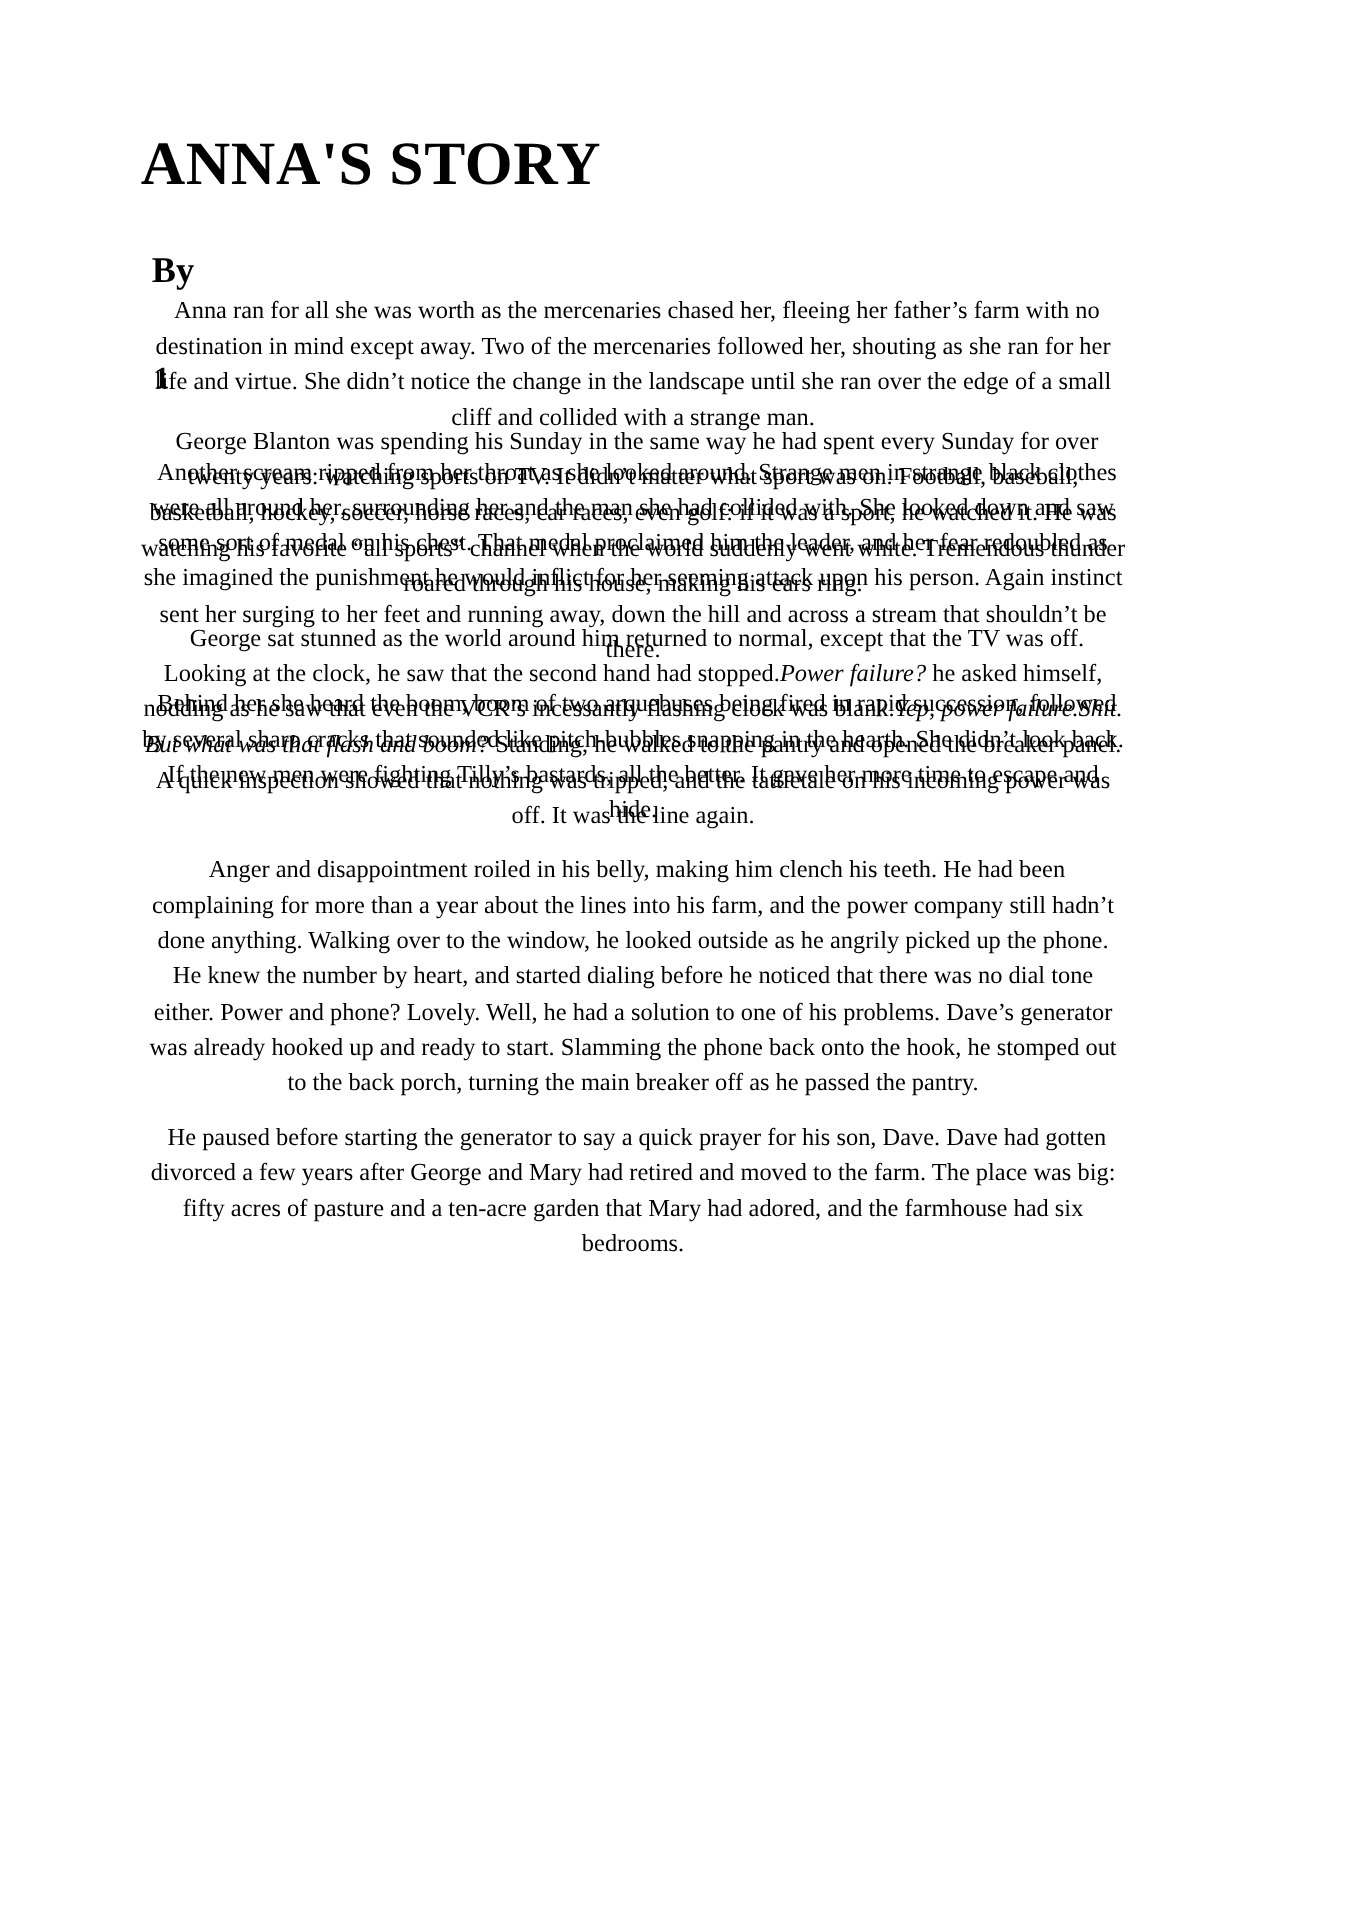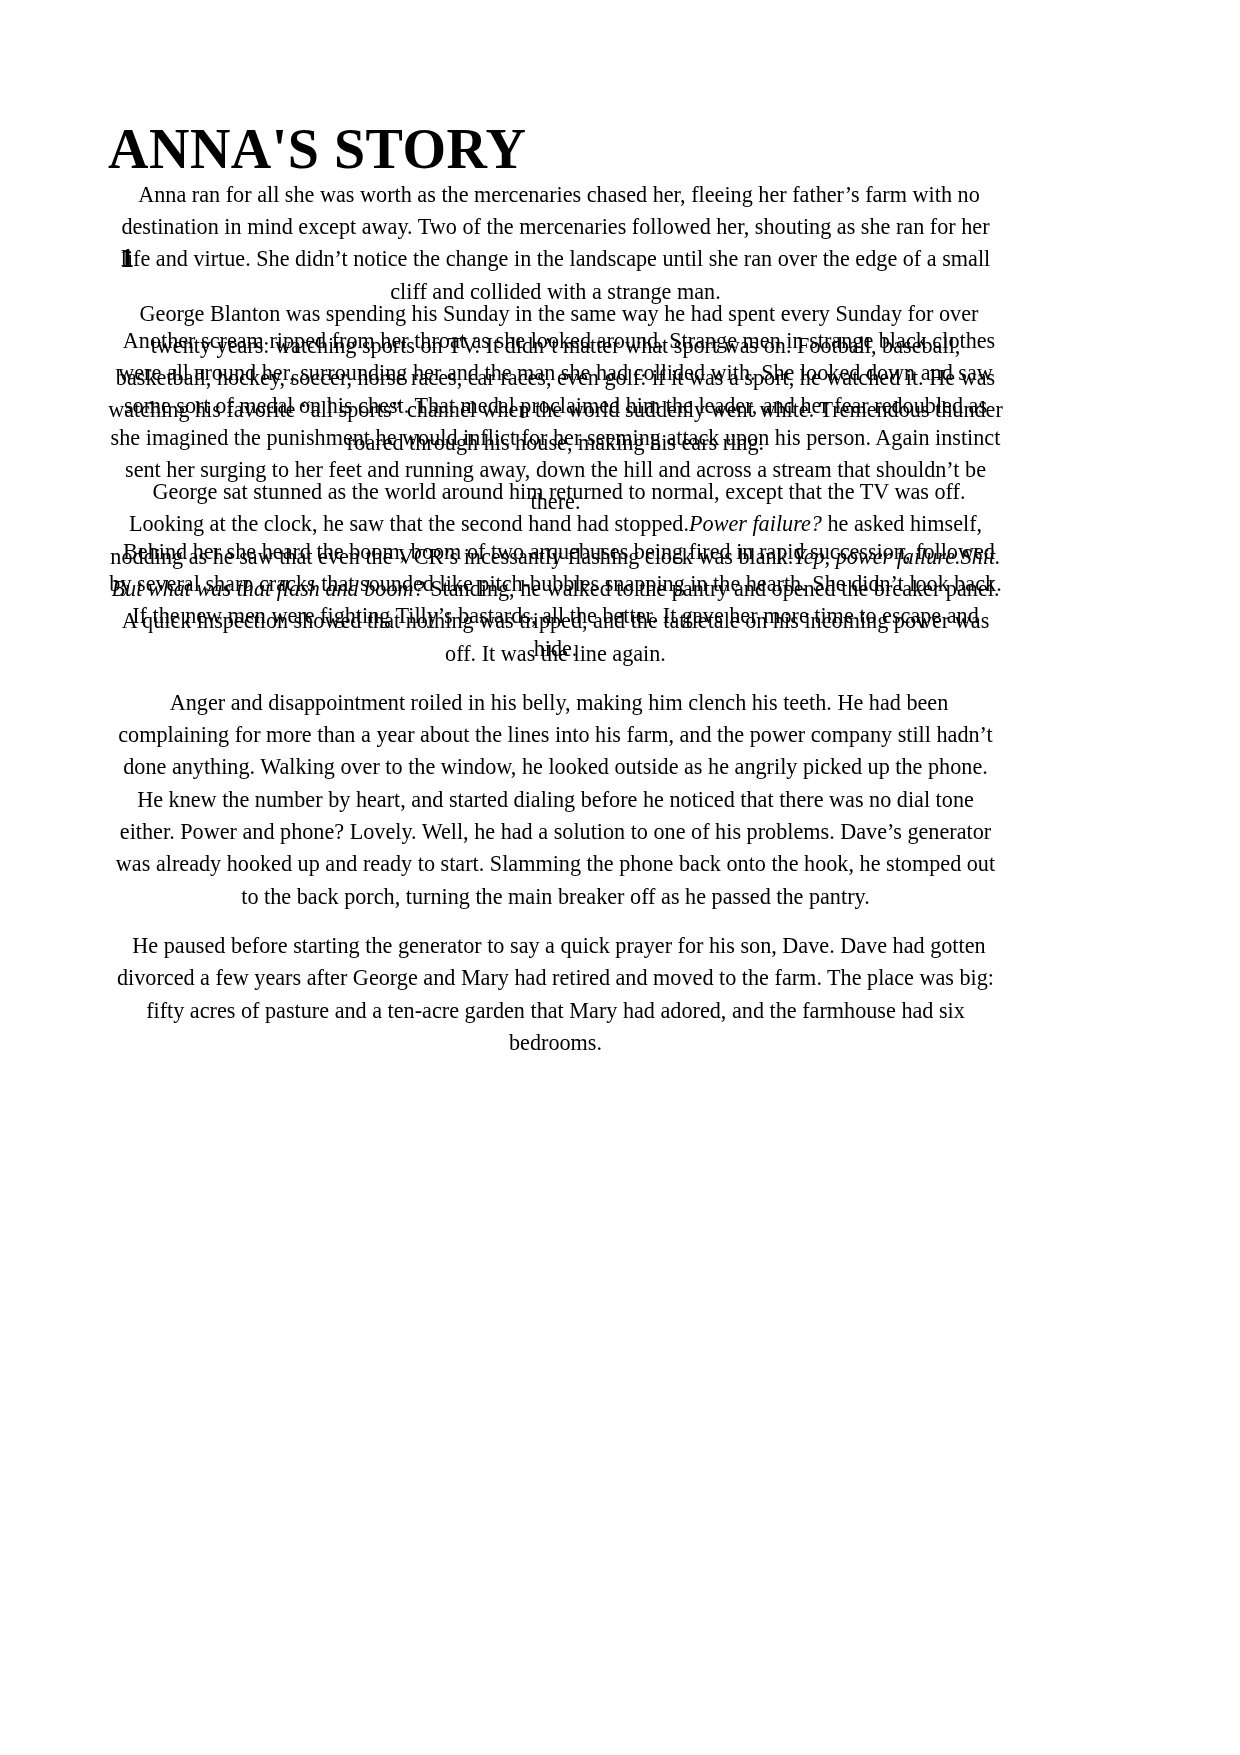--- a/index.html
+++ b/index.html
@@ -11,20 +11,21 @@
     font-family: "Liberation Serif", serif;
     color: #000000;
   }
   .page {
     width: 1166px;
     height: 1755px;
     box-sizing: border-box;
     position: relative;
     background: #ffffff;
     overflow: hidden;
+    margin-left: 20px;
   }
   .content {
     position: absolute;
     left: 108px;
     top: 120px;
     width: 895px;
   }
   .doc-title {
     font-size: 56px;
     font-weight: bold;
@@ -72,20 +73,21 @@
   }
 </style>
 </head>
 <body>
 
 <div class="page">
   <div class="content">
 
     <h1 class="doc-title">ANNA'S STORY</h1>
 
+    <div class="byline">By</div>
 
     <div class="body-text spacer-top">
       <p class="para"> Anna ran for all she was worth as the mercenaries chased her, fleeing her father’s farm with no destination in mind except away. Two of the mercenaries followed her, shouting as she ran for her life and virtue. She didn’t notice the change in the landscape until she ran over the edge of a small cliff and collided with a strange man.</p>
       <p class="para"> Another scream ripped from her throat as she looked around. Strange men in strange black clothes were all around her, surrounding her and the man she had collided with. She looked down and saw some sort of medal on his chest. That medal proclaimed him the leader, and her fear redoubled as she imagined the punishment he would inflict for her seeming attack upon his person. Again instinct sent her surging to her feet and running away, down the hill and across a stream that shouldn’t be there.</p>
       <p class="para"> Behind her she heard the boom, boom of two arquebuses being fired in rapid succession, followed by several sharp cracks that sounded like pitch-bubbles snapping in the hearth. She didn’t look back. If the new men were fighting Tilly’s bastards, all the better. It gave her more time to escape and hide.</p>
     </div>
 
     <div class="section-number">1</div>
 
     <div class="body-text">

